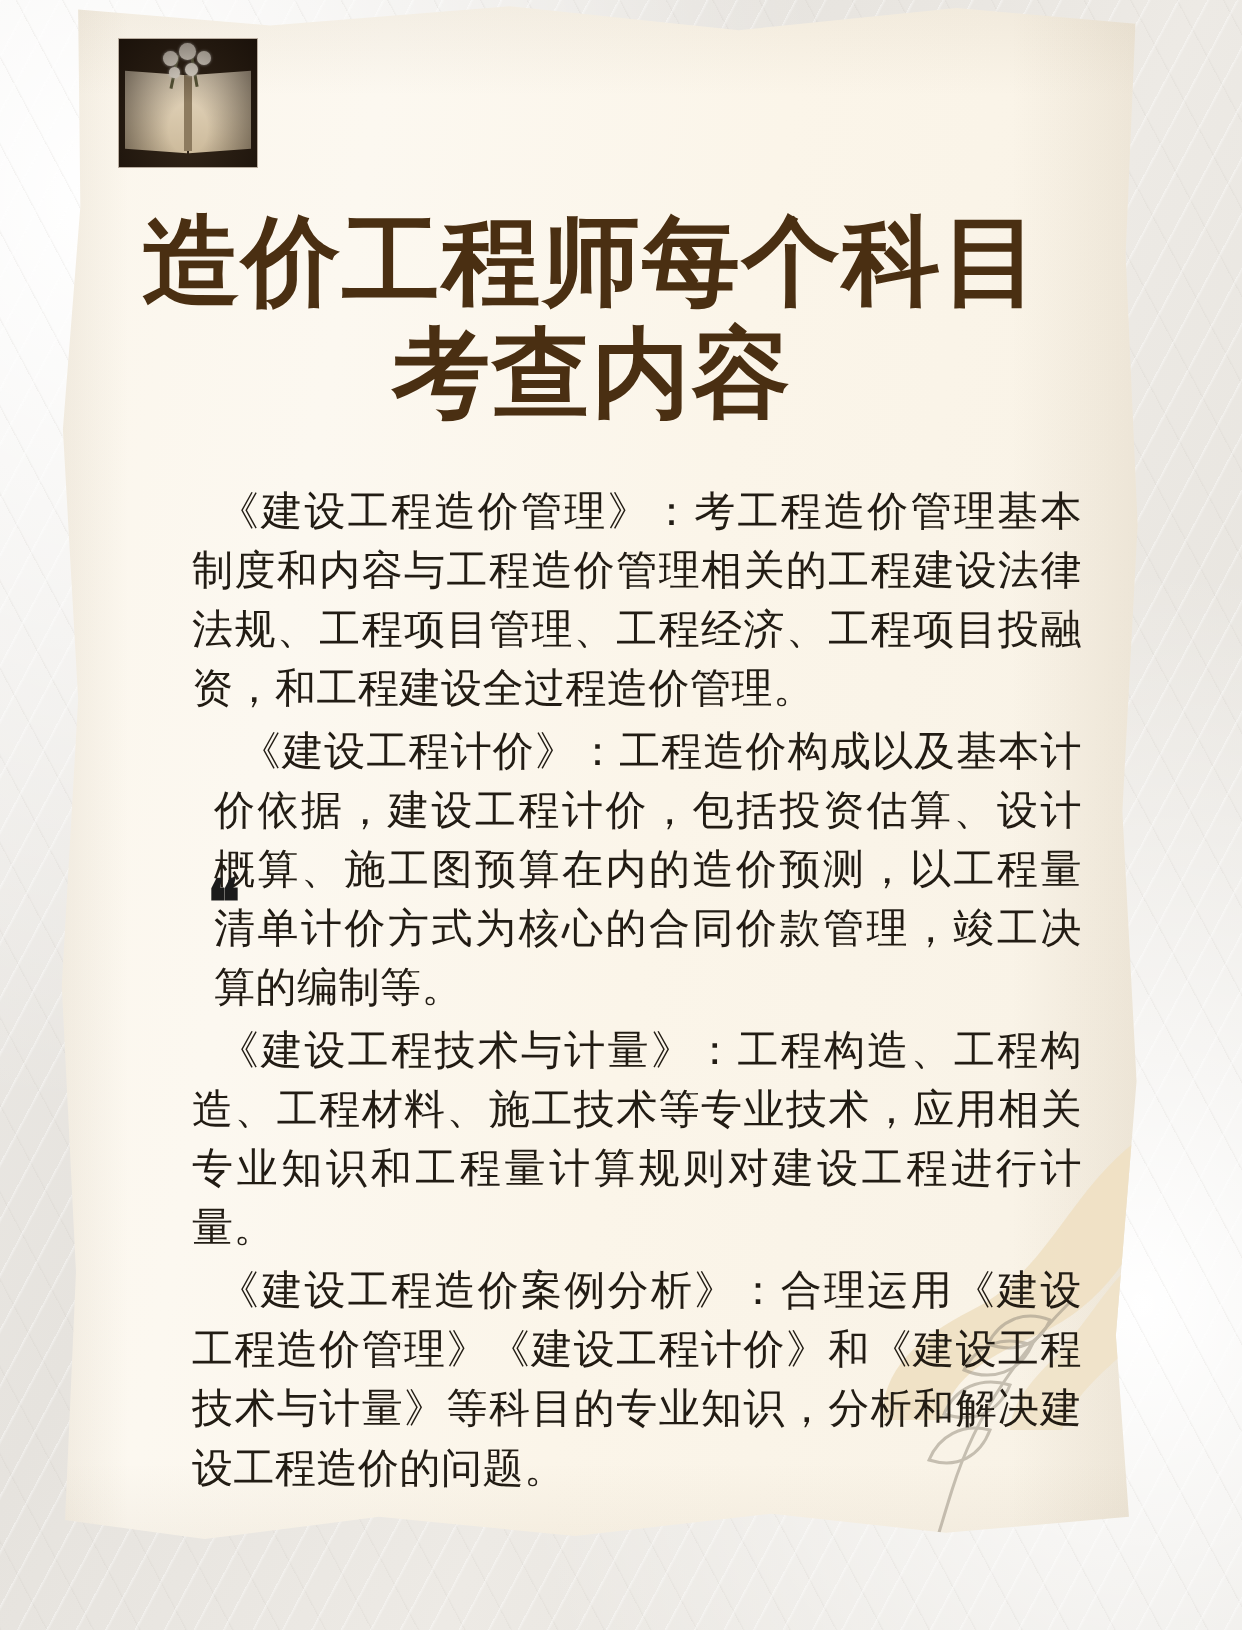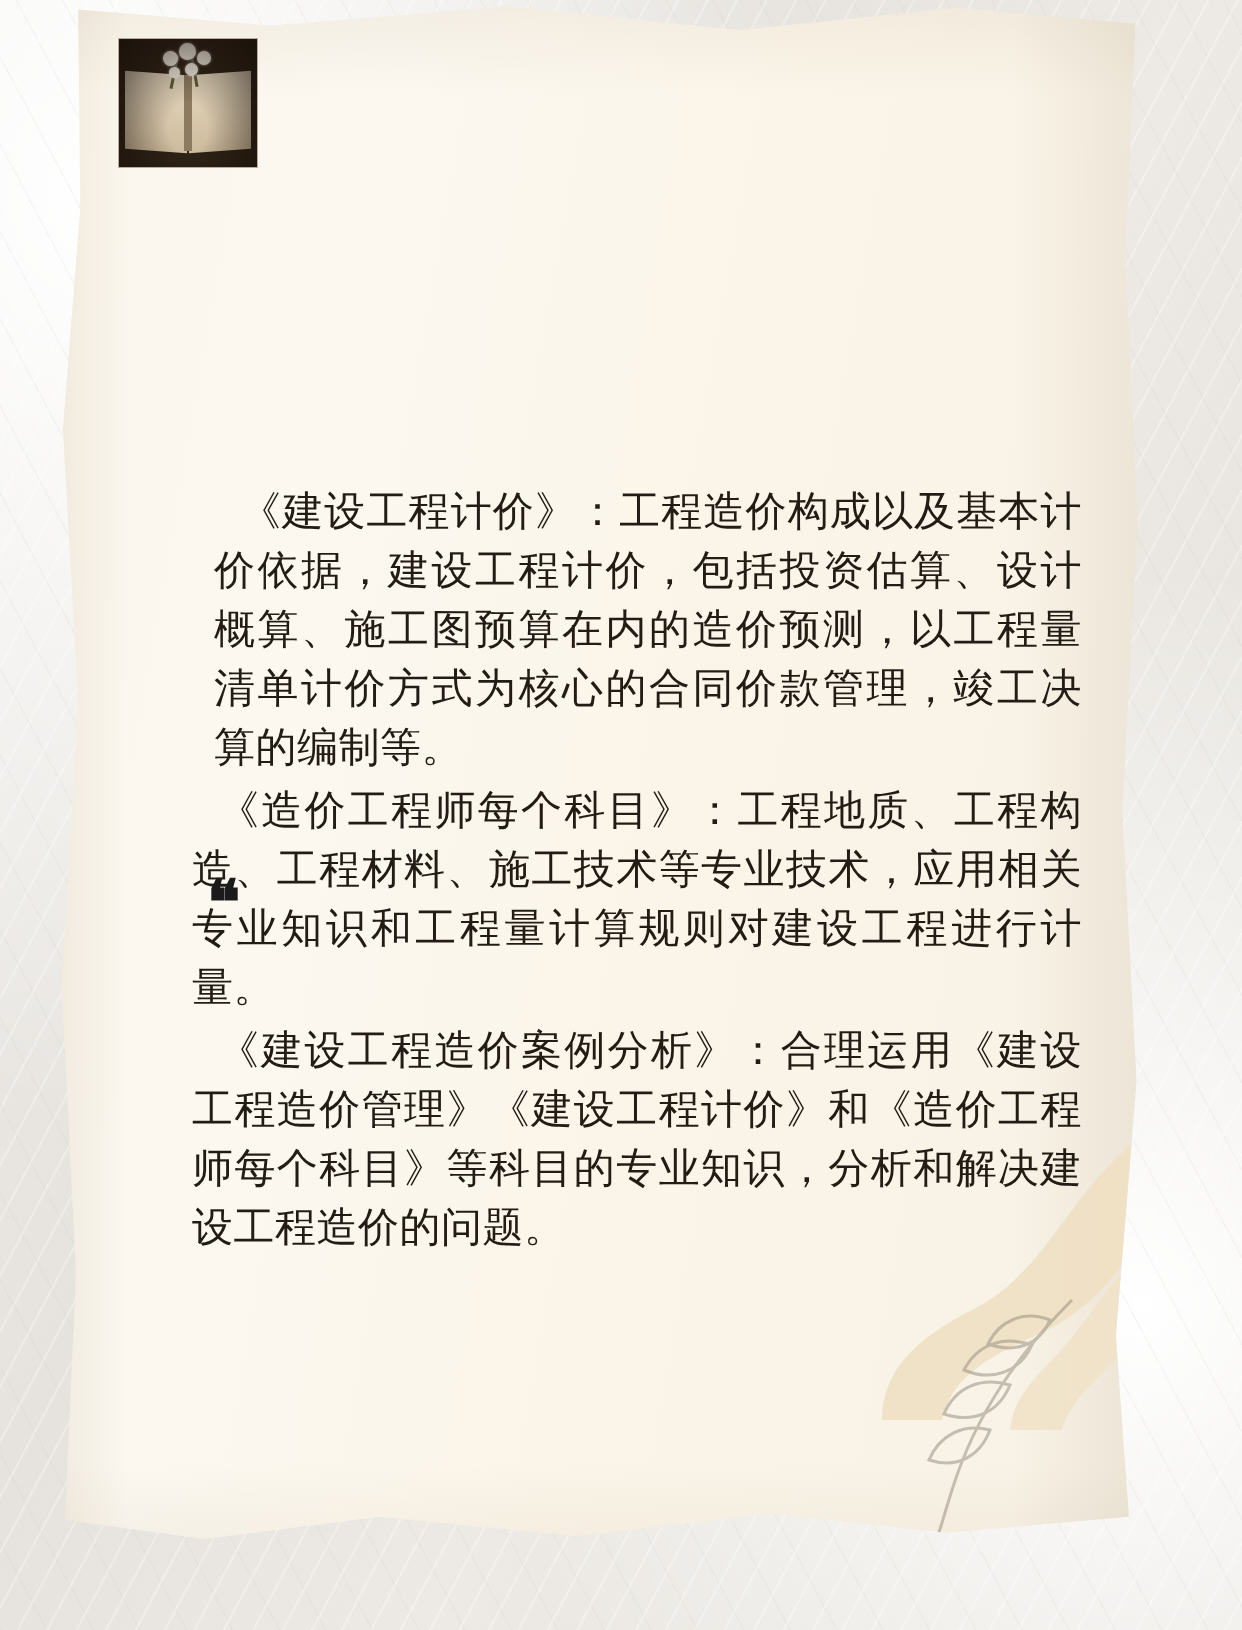--- a/index.html
+++ b/index.html
@@ -198,20 +198,25 @@
     <div class="stem" style="left:54px; top:16px; width:3px; height:34px; transform:rotate(12deg);"></div>
     <div class="stem" style="left:74px; top:18px; width:3px; height:30px; transform:rotate(-10deg);"></div>
     <div class="flower" style="left:44px; top:12px; width:15px; height:15px;"></div>
     <div class="flower" style="left:60px; top:4px; width:17px; height:17px;"></div>
     <div class="flower" style="left:78px; top:12px; width:14px; height:14px;"></div>
     <div class="flower" style="left:66px; top:24px; width:13px; height:13px;"></div>
     <div class="flower" style="left:50px; top:28px; width:11px; height:11px;"></div>
     <div class="dark"></div>
   </div>
 
+  <div class="title">
+    <span>造价工程师每个科目</span>
+    <span class="line2">考查内容</span>
+  </div>
 
   <div class="content">
+    <p class="para">《建设工程造价管理》：考工程造价管理基本制度和内容与工程造价管理相关的工程建设法律法规、工程项目管理、工程经济、工程项目投融资，和工程建设全过程造价管理。</p>
     <p class="para p2">《建设工程计价》：工程造价构成以及基本计价依据，建设工程计价，包括投资估算、设计概算、施工图预算在内的造价预测，以工程量清单计价方式为核心的合同价款管理，竣工决算的编制等。</p>
-    <p class="para">《造价工程师每个科目》：工程地质、工程构造、工程材料、施工技术等专业技术，应用相关专业知识和工程量计算规则对建设工程进行计量。</p>
-    <p class="para">《建设工程造价案例分析》：合理运用《建设工程造价管理》《建设工程计价》和《造价工程师每个科目》等科目的专业知识，分析和解决建设工程造价的问题。</p>
+    <p class="para">《建设工程技术与计量》：工程构造、工程构造、工程材料、施工技术等专业技术，应用相关专业知识和工程量计算规则对建设工程进行计量。</p>
+    <p class="para">《建设工程造价案例分析》：合理运用《建设工程造价管理》《建设工程计价》和《建设工程技术与计量》等科目的专业知识，分析和解决建设工程造价的问题。</p>
     <div class="quote-mark">❝</div>
   </div>
 </div>
 
 </body></html>

